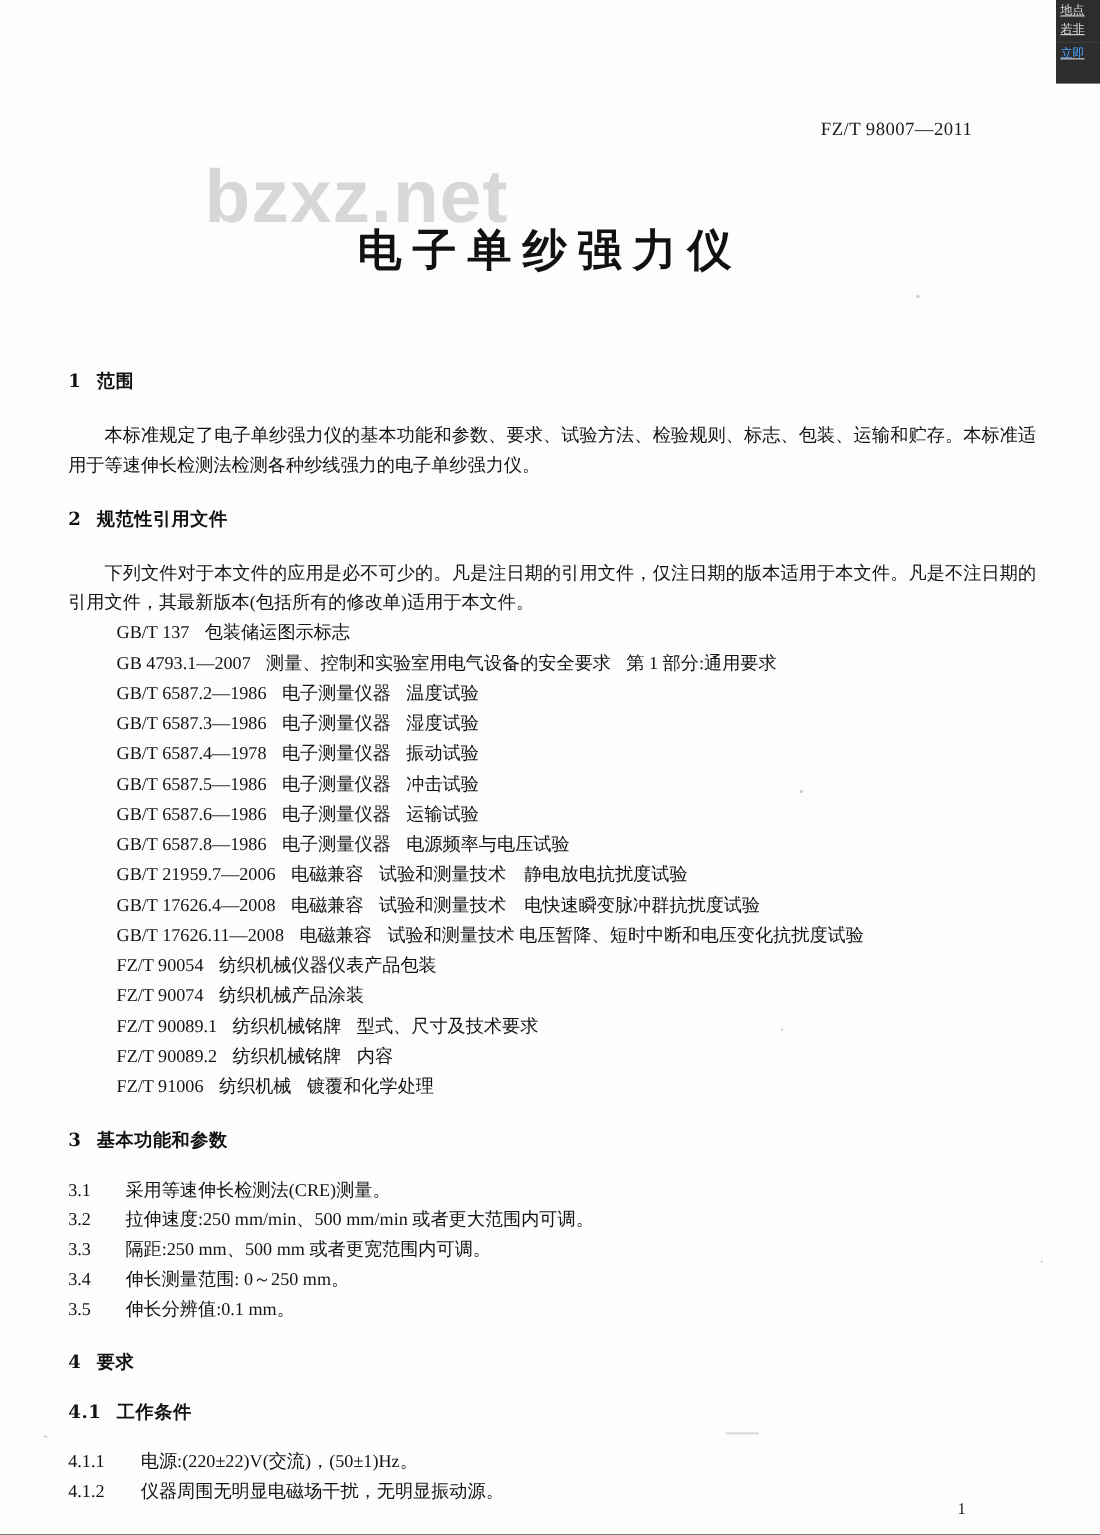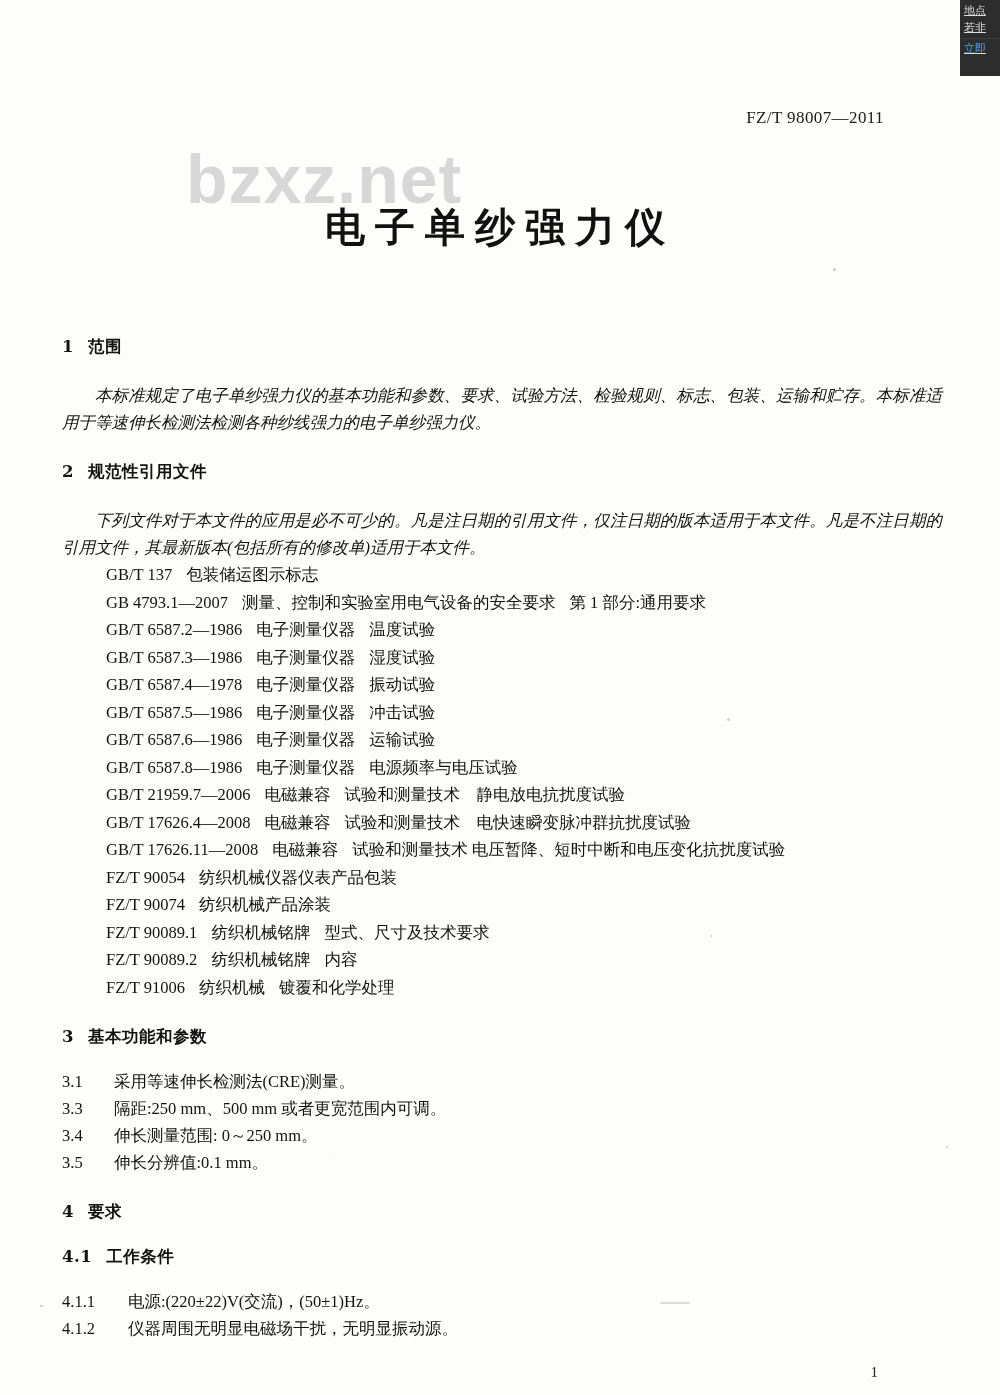--- a/index.html
+++ b/index.html
@@ -97,21 +97,20 @@
     margin: 0;
     font-family: "DejaVu Serif", "Liberation Serif", serif;
   }
   .sec-h .num { margin-right: 14px; }
 
   .para {
     margin: 0;
     text-indent: 2em;
     text-align: justify;
     line-height: 27px;
-    font-style: italic;
   }
 
   .ref-line {
     margin: 0;
     padding-left: 44px;
     line-height: 27.5px;
     white-space: nowrap;
   }
   .ref-line .gap { display: inline-block; width: 14px; }
 
@@ -252,20 +251,23 @@
     <div class="sp22"></div>
 
     <div class="sec-h">
       <span class="num">3</span><span>基本功能和参数</span>
     </div>
     <div class="sp18"></div>
     <div class="item-line">
       <span class="idx">3.1</span><span>采用等速伸长检测法(CRE)测量。</span>
     </div>
     <div class="item-line">
+      <span class="idx">3.2</span><span>拉伸速度:250 mm/min、500 mm/min 或者更大范围内可调。</span>
+    </div>
+    <div class="item-line">
       <span class="idx">3.3</span><span>隔距:250 mm、500 mm 或者更宽范围内可调。</span>
     </div>
     <div class="item-line">
       <span class="idx">3.4</span><span>伸长测量范围: 0～250 mm。</span>
     </div>
     <div class="item-line">
       <span class="idx">3.5</span><span>伸长分辨值:0.1 mm。</span>
     </div>
 
     <div class="sp22"></div>

